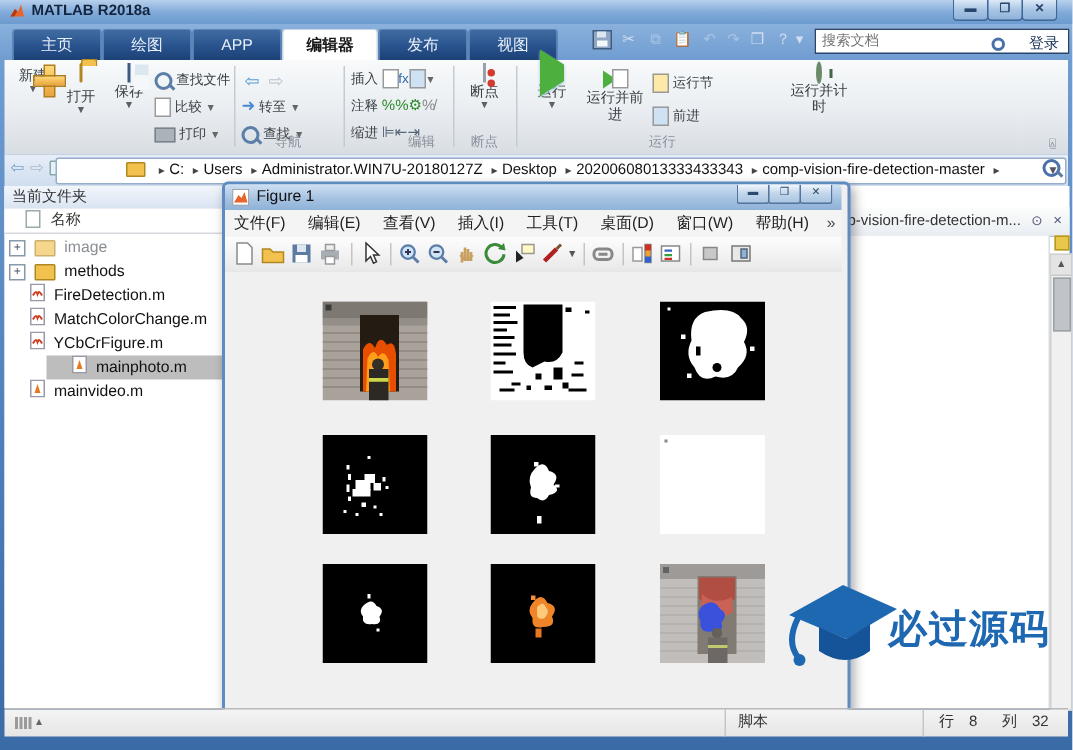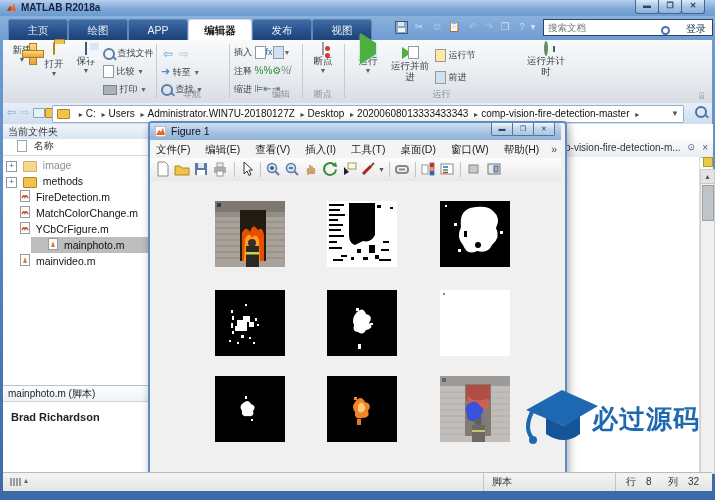--- a/index.html
+++ b/index.html
@@ -40,21 +40,21 @@
   .greenplaysm{display:inline-block;width:0;height:0;border-left:9px solid #4caf3e;border-top:6px solid transparent;border-bottom:6px solid transparent;vertical-align:middle;}
   .minidoc{display:inline-block;width:9px;height:11px;background:#fff;border:1px solid #999;vertical-align:middle;}
   .clockic{width:16px;height:16px;border-radius:50%;background:radial-gradient(circle at 40% 35%,#eef6ee,#bcd8bc);border:2px solid #6a8a6a;position:relative;margin:2px auto 0;}
   .clockic:before{content:"";position:absolute;left:7px;top:3px;width:2px;height:6px;background:#446644;}
   .bpdoc{width:16px;height:18px;background:#fff;border:1px solid #98a0a8;position:relative;margin:2px auto 0;}
   .bpdoc:before{content:"";position:absolute;left:2px;top:3px;width:5px;height:5px;border-radius:50%;background:#d23b2e;}
   .bpdoc:after{content:"";position:absolute;left:2px;top:10px;width:5px;height:5px;border-radius:50%;background:#d23b2e;}
   .navarrow{font-size:12px;line-height:12px;}
   
   #addressbar{left:3px;top:103px;width:709px;height:21px;background:linear-gradient(180deg,#e7eef8,#cfdeef);border-bottom:1px solid #a9b8ca;font-size:10px;color:#222;}
-  #crumbfield{left:49px;top:2px;width:630px;height:16px;background:#fff;border:1px solid #96aecb;border-radius:2px;line-height:16px;font-size:10px;color:#111;overflow:hidden;}
+  #crumbfield{left:34px;top:2px;width:630px;height:16px;background:#fff;border:1px solid #96aecb;border-radius:2px;line-height:16px;font-size:10px;color:#111;overflow:hidden;padding-left:42px;}
   .crumbsep{color:#444;font-size:8px;padding:0 3px;}
   
   #mainarea{left:3px;top:124px;width:709px;height:348px;background:#e8ecf0;}
   #sidebar{left:0;top:0;width:146px;height:348px;background:#fff;border-right:1px solid #aab6c2;}
   .panelhdr{background:linear-gradient(180deg,#f2f6fb,#d9e4f2);border-bottom:1px solid #b5c4d4;font-size:10px;color:#333;height:15px;line-height:15px;padding-left:5px;}
   #colhdr{left:0;top:15px;width:145px;height:16px;background:#fff;border-bottom:1px solid #d5d9dd;font-size:10px;color:#333;}
   .frow{left:0;width:145px;height:16px;font-size:10.5px;color:#111;line-height:16px;}
   .frow.sel{background:#bdbdbd;}
   .frow.dim{color:#8a8f94;}
   .expbox{display:inline-block;width:9px;height:9px;border:1px solid #8899aa;background:#fff;font-size:8px;line-height:8px;text-align:center;color:#456;vertical-align:1px;}
@@ -268,24 +268,20 @@
         <span>mainphoto.m</span>
       </div>
       <div class="abs frow" style="top:129px;">
         <span class="ico" style="margin:0 3px 0 17px;"><svg width="10" height="12" viewBox="0 0 10 12">
               <rect x="0.5" y="0.5" width="9" height="11" fill="#fff" stroke="#99a"></rect>
               <path d="M3 9 L5 3 L7 9 Z" fill="#e87820"></path>
             </svg></span>
         <span>mainvideo.m</span>
       </div>
 
-      <div class="abs" style="left:0;top:261px;width:145px;">
-        <div id="detailhdr"><span>mainphoto.m (脚本)</span></div>
-        <div class="abs txt" style="left:8px;top:26px;font-size:11px;font-weight:bold;color:#222;">Brad Richardson</div>
-      </div>
     </div>
 
     <div id="figwin" class="abs">
       <div id="figtitle" class="abs">
         <span class="abs" style="left:5px;top:3px;">
           <svg width="11" height="11" viewBox="0 0 11 11">
               <rect width="11" height="11" fill="#fff" stroke="#888"></rect>
               <path d="M1 9 L4 4 L6 6 L8 2 L10 9 Z" fill="#e8642a"></path>
             </svg>
         </span>

